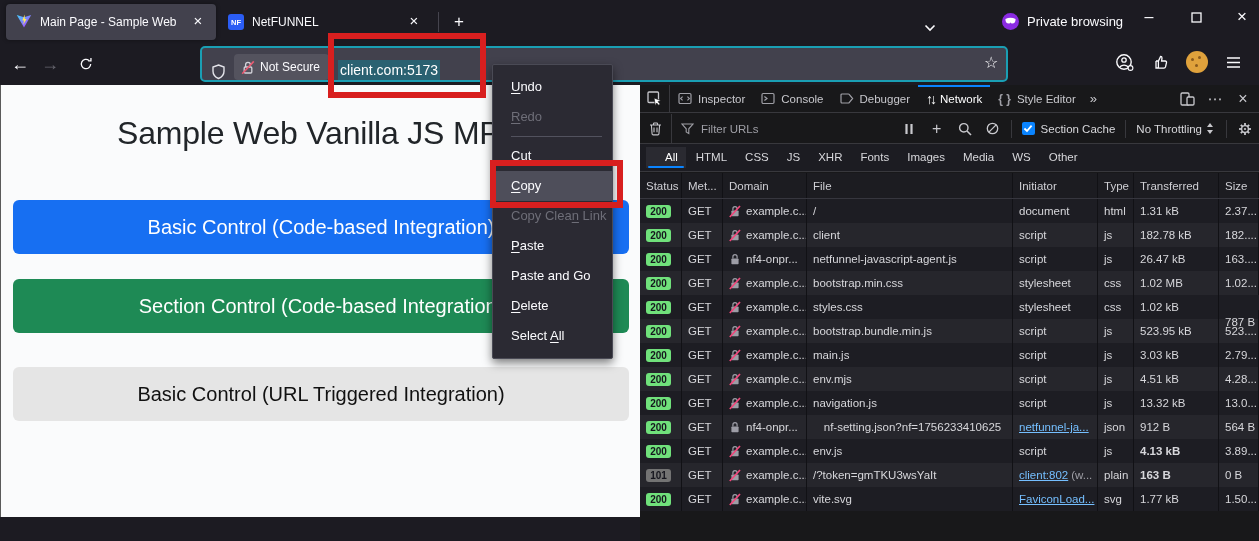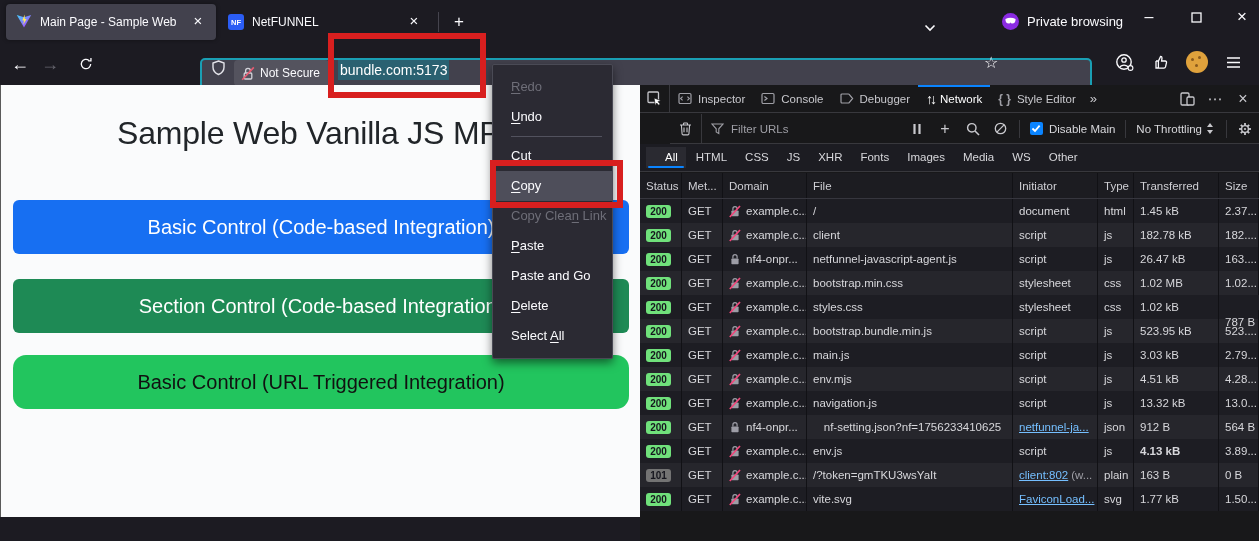--- a/index.html
+++ b/index.html
@@ -13,21 +13,21 @@
   .tab-close { width:20px; height:20px; line-height:18px; text-align:center; border-radius:4px; font-size:15px; color:#fbfbfe; }
   .newtab { position:absolute; left:448px; top:12px; width:22px; height:22px; color:#fbfbfe; font-size:17px; line-height:20px; text-align:center; }
   .tabsep { position:absolute; left:438px; top:12px; width:1px; height:20px; background:#45444e; }
   .alltabs-chevron { position:absolute; left:924px; top:18px; }
   .private { position:absolute; left:1002px; top:13px; display:flex; align-items:center; gap:8px; color:#fbfbfe; font-size:13px; }
   .winctl { position:absolute; top:0; height:34px; width:34px; display:flex; align-items:center; justify-content:center; color:#fbfbfe; }
   
   .navbar { position:absolute; top:44px; left:0; width:1259px; height:41px; background:#1c1b22; }
   .navbtn { position:absolute; top:6px; width:28px; height:28px; display:flex; align-items:center; justify-content:center; font-size:18px; color:#fbfbfe; border-radius:4px; }
   .navbtn.disabled { color:#67666f; }
-  .urlbar { position:absolute; left:200px; top:14px; width:892px; height:36px; background:#42414d; border:2px solid #1a9fb4; border-radius:5px; display:flex; align-items:flex-start; }
+  .urlbar { position:absolute; left:200px; top:2px; width:808px; height:36px; background:#42414d; border:2px solid #1a9fb4; border-radius:5px; display:flex; align-items:flex-end; }
   .shield { margin-left:9px; display:flex; }
   .identity { margin-left:8px; height:26px; display:flex; align-items:center; gap:5px; background:#54535e; border-radius:4px; padding:0 9px 0 7px; color:#fbfbfe; font-size:12px; white-space:nowrap; }
   .urlsel { margin-left:9px; background:#2a6171; color:#ffffff; font-size:14px; padding:2px 2px; white-space:nowrap; }
   .urlstar { position:absolute; left:984px; top:9px; font-size:16px; color:#fbfbfe; }
   .navright { position:absolute; left:1112px; top:6px; display:flex; align-items:center; gap:13px; }
   
   .page { position:absolute; top:85px; left:0; width:640px; height:432px; background:#fafbfc; border-left:1px solid #5a5a5a; overflow:hidden; }
   .page-heading { position:absolute; left:116px; top:30px; font-size:32px; letter-spacing:-0.2px; color:#212529; white-space:nowrap; }
   .page-btn { position:absolute; left:12px; width:616px; height:54px; border:none; border-radius:6px; font-size:20px; font-family:"Liberation Sans",sans-serif; display:flex; align-items:center; justify-content:center; }
   
@@ -36,21 +36,21 @@
   .dt-pick { width:30px; display:flex; align-items:center; justify-content:center; border-right:1px solid #38383d; }
   .dt-tab { display:flex; align-items:center; gap:6px; padding:0 8px; color:#c8c8cd; position:relative; white-space:nowrap; }
   .dt-tab .ticon { display:flex; align-items:center; font-size:12px; color:#9f9fa6; }
   .dt-tab.active { color:#ffffff; }
   .dt-tab.active::before { content:""; position:absolute; top:0; left:0; right:0; height:2px; background:#0a84ff; }
   .dt-tab.active .ticon { color:#ffffff; }
   .dt-more { display:flex; align-items:center; padding:0 6px; color:#c8c8cd; font-size:13px; }
   .dt-right { margin-left:auto; display:flex; align-items:center; gap:4px; padding-right:4px; }
   .dt-iconbtn { width:24px; height:24px; display:flex; align-items:center; justify-content:center; color:#c8c8cd; }
   
-  .dt-toolbar { position:absolute; top:29px; left:0; right:0; height:30px; display:flex; align-items:center; border-bottom:1px solid #38383d; background:#18181a;margin-left:30px; }
+  .dt-toolbar { position:absolute; top:29px; left:0; right:0; height:30px; display:flex; align-items:center; border-bottom:1px solid #38383d; background:#18181a; }
   .dt-trash { width:32px; display:flex; align-items:center; justify-content:center; height:100%; border-right:1px solid #38383d; }
   .dt-filterurl { display:flex; align-items:center; gap:7px; padding-left:9px; color:#9f9fa6; flex:0 0 auto; }
   .dt-tb-right { margin-left:auto; display:flex; align-items:center; gap:0; }
   .tbi { width:28px; height:24px; display:flex; align-items:center; justify-content:center; }
   .vsep { width:1px; height:18px; background:#38383d; margin:0 4px; }
   .dt-cache { display:flex; align-items:center; gap:6px; padding:0 6px; }
   .checkbox { width:13px; height:13px; background:#0a84ff; border-radius:2px; display:flex; align-items:center; justify-content:center; }
   .dt-throttle { display:flex; align-items:center; gap:4px; padding:0 8px 0 6px; }
   
   .dt-filters { position:absolute; top:59px; left:0; right:0; height:28px; display:flex; align-items:center; padding-left:6px; gap:2px; background:#1c1c22; border-bottom:1px solid #38383d; }
@@ -144,21 +144,21 @@
     <span class="identity">
       <span style="display:flex;">
           <svg xmlns="http://www.w3.org/2000/svg" width="14" height="15" viewBox="0 0 14 15">
             <path d="M4.6 7 V4.8 a2.4 2.4 0 0 1 4.8 0 V5.4" fill="none" stroke="#d3d3da" stroke-width="1.3"></path>
             <rect x="3.2" y="7" width="7.6" height="6" rx="1" fill="none" stroke="#d3d3da" stroke-width="1.3"></rect>
             <line x1="1.2" y1="13.8" x2="12.8" y2="1.4" stroke="#e85b72" stroke-width="1.6"></line>
           </svg>
         </span>
       <span>Not Secure</span>
     </span>
-    <span class="urlsel">bundle.com:5173</span>
+    <span class="urlsel">client.com:5173</span>
   </div>
   <div class="urlstar">☆</div>
   <div class="navright">
     <span class="dt-iconbtn">
         <svg xmlns="http://www.w3.org/2000/svg" width="19" height="19" viewBox="0 0 19 19">
           <circle cx="9" cy="9" r="7.2" fill="none" stroke="#fbfbfe" stroke-width="1.4"></circle>
           <circle cx="9" cy="7" r="2.2" fill="none" stroke="#fbfbfe" stroke-width="1.3"></circle>
           <path d="M4.8 13.8 Q9 10.4 13.2 13.8" fill="none" stroke="#fbfbfe" stroke-width="1.3"></path>
           <circle cx="15.5" cy="15" r="2.4" fill="#1c1b22" stroke="#fbfbfe" stroke-width="1.1"></circle>
         </svg>
@@ -178,21 +178,21 @@
           <path d="M1 2 h13 M1 6.5 h13 M1 11 h13" stroke="#fbfbfe" stroke-width="1.6"></path>
         </svg>
       </span>
   </div>
 </div>
 
 <div class="page">
   <div class="page-heading">Sample Web Vanilla JS MP</div>
   <button class="page-btn" style="top: 115px; background: rgb(23, 111, 242); color: rgb(255, 255, 255);">Basic Control (Code-based Integration)</button>
   <button class="page-btn" style="top: 194px; background: rgb(30, 138, 85); color: rgb(255, 255, 255);">Section Control (Code-based Integration)</button>
-  <button class="page-btn" style="top: 270px; background: #22c55e; color: rgb(17, 17, 17); border-radius: 13px;">Basic Control (URL Triggered Integration)</button>
+  <button class="page-btn" style="top: 282px; background: #e5e5e5; color: rgb(17, 17, 17);">Basic Control (URL Triggered Integration)</button>
 </div>
 
 <div class="devtools">
   <div class="dt-tabs">
     <div class="dt-pick">
         <svg xmlns="http://www.w3.org/2000/svg" width="15" height="15" viewBox="0 0 15 15">
           <rect x="1" y="1" width="10.5" height="10.5" rx="1" fill="none" stroke="#c8c8cd" stroke-width="1.3"></rect>
           <path d="M7 7 L14 9.6 L11 10.7 L13.2 13 L11.8 14.3 L9.6 12 L8.4 15 Z" fill="#fff" stroke="#18181a" stroke-width="0.7"></path>
         </svg>
       </div>
@@ -282,21 +282,21 @@
             <line x1="2.9" y1="10.1" x2="10.1" y2="2.9" stroke="#c8c8cd" stroke-width="1.3"></line>
           </svg>
         </span>
       <span class="vsep"></span>
       <span class="dt-cache">
         <span class="checkbox">
             <svg xmlns="http://www.w3.org/2000/svg" width="10" height="9" viewBox="0 0 10 9">
               <path d="M1.4 4.5 L4 7 L8.6 1.6" fill="none" stroke="#fff" stroke-width="1.8"></path>
             </svg>
           </span>
-        <span>Disable Main</span>
+        <span>Section Cache</span>
       </span>
       <span class="vsep"></span>
       <span class="dt-throttle">
         <span>No Throttling</span>
         <span style="display:flex;">
             <svg xmlns="http://www.w3.org/2000/svg" width="8" height="13" viewBox="0 0 8 13">
               <path d="M4 1 L7 5 H1 Z" fill="#c8c8cd"></path>
               <path d="M4 12 L1 8 H7 Z" fill="#c8c8cd"></path>
             </svg>
           </span>
@@ -364,21 +364,21 @@
           <div class="cell" style="width: 206px;">
             <span>/</span>
           </div>
           <div class="cell" style="width: 85px;">
             <span>document</span>
           </div>
           <div class="cell" style="width: 36px;">
             <span>html</span>
           </div>
           <div class="cell" style="width: 85px;">
-            <span>1.45 kB</span>
+            <span>1.31 kB</span>
           </div>
           <div class="cell" style="width: 40px;">
             <span>2.37...</span>
           </div>
         </div>
         <div class="nt-row even">
           <div class="cell" style="width: 42px;">
             <span class="badge" style="background:#70e17b">200</span>
           </div>
           <div class="cell" style="width: 41px;">
@@ -725,21 +725,21 @@
           <div class="cell" style="width: 206px;">
             <span>/?token=gmTKU3wsYaIt</span>
           </div>
           <div class="cell" style="width: 85px;">
             <a class="ilink">client:802</a>
             <span class="isuffix">(w...</span>
           </div>
           <div class="cell" style="width: 36px;">
             <span>plain</span>
           </div>
-          <div class="cell" style="width: 85px;">
+          <div class="cell" style="width: 85px; font-weight: bold;">
             <span>163 B</span>
           </div>
           <div class="cell" style="width: 40px;">
             <span>0 B</span>
           </div>
         </div>
         <div class="nt-row odd">
           <div class="cell" style="width: 42px;">
             <span class="badge" style="background:#70e17b">200</span>
           </div>
@@ -770,22 +770,22 @@
           </div>
           <div class="cell" style="width: 40px;">
             <span>1.50...</span>
           </div>
         </div>
       </div>
   </div>
 </div>
 
 <div class="ctxmenu" id="ctxMenu">
+    <div class="mi"><u>U</u><span>ndo</span></div>
     <div class="mi disabled"><u>R</u><span>edo</span></div>
-    <div class="mi"><u>U</u><span>ndo</span></div>
     <div class="msep"></div>
     <div class="mi"><span>Cu</span><u>t</u></div>
     <div class="mi highlighted"><u>C</u><span>opy</span></div>
     <div class="mi disabled"><span>Copy Clea</span><u>n</u><span> Link</span></div>
     <div class="mi"><u>P</u><span>aste</span></div>
     <div class="mi"><span>Paste and Go</span></div>
     <div class="mi"><u>D</u><span>elete</span></div>
     <div class="mi"><span>Select </span><u>A</u><span>ll</span></div>
   </div>
 

